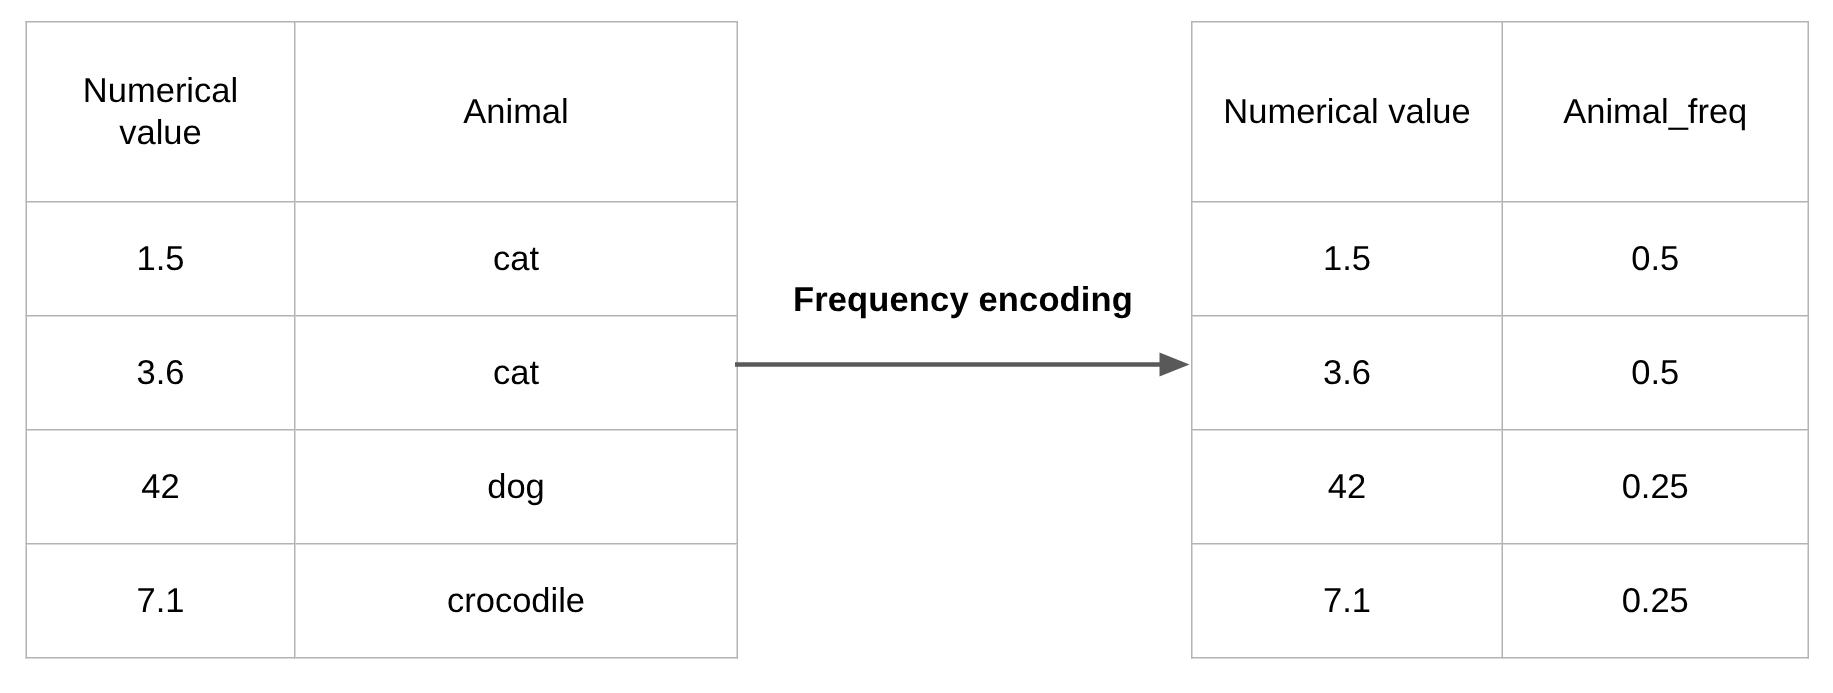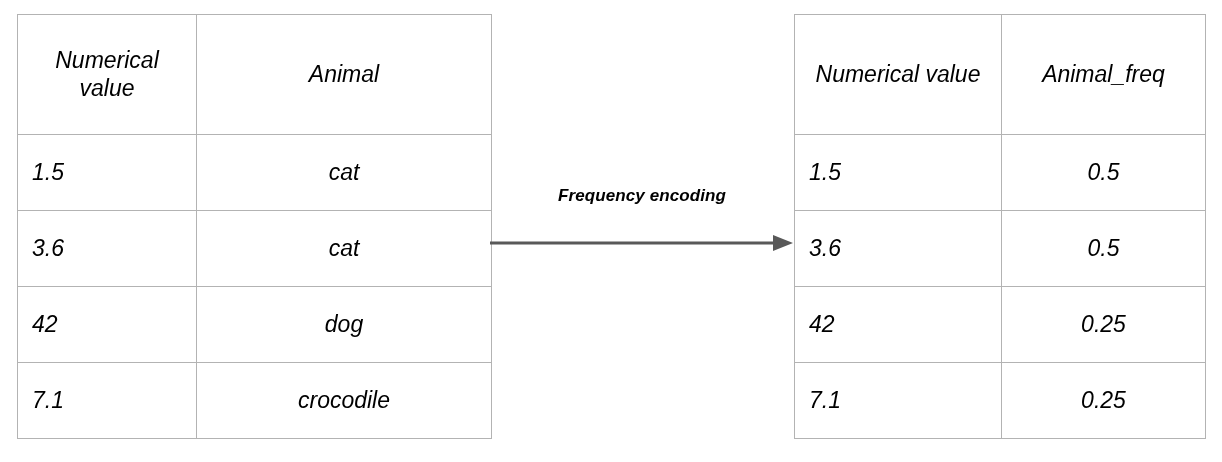--- a/index.html
+++ b/index.html
@@ -12,21 +12,20 @@
     height: 462px;
     position: relative;
     overflow: hidden;
     font-family: "Liberation Sans", sans-serif;
     color: #000000;
   }
 
   .diagram {
     position: absolute;
     inset: 0;
-    font-style: italic;
   }
 
   
   .data-table {
     position: absolute;
     border-collapse: collapse;
     table-layout: fixed;
     background: #ffffff;
   }
   .data-table td {
@@ -40,21 +39,21 @@
   .data-table tr.header-row td {
     text-align: center;
     vertical-align: middle;
     height: 119px;
   }
   .data-table tr.body-row td {
     height: 75px;
     vertical-align: middle;
   }
   .cell-num {
-    text-align: left;
+    text-align: center;
   }
   .cell-text {
     text-align: center;
   }
 
   
   #table-source {
     left: 17px;
     top: 14px;
     width: 474px;
@@ -78,21 +77,21 @@
     top: 186px;
     width: 306px;
     height: 76px;
   }
   .arrow-label {
     position: absolute;
     left: 0;
     top: 0;
     width: 306px;
     text-align: center;
-    font-size: 17px;
+    font-size: 23px;
     font-weight: bold;
     letter-spacing: 0.1px;
     color: #000000;
     white-space: nowrap;
   }
   .arrow-svg {
     position: absolute;
     left: 0;
     top: 44px;
     width: 306px;

